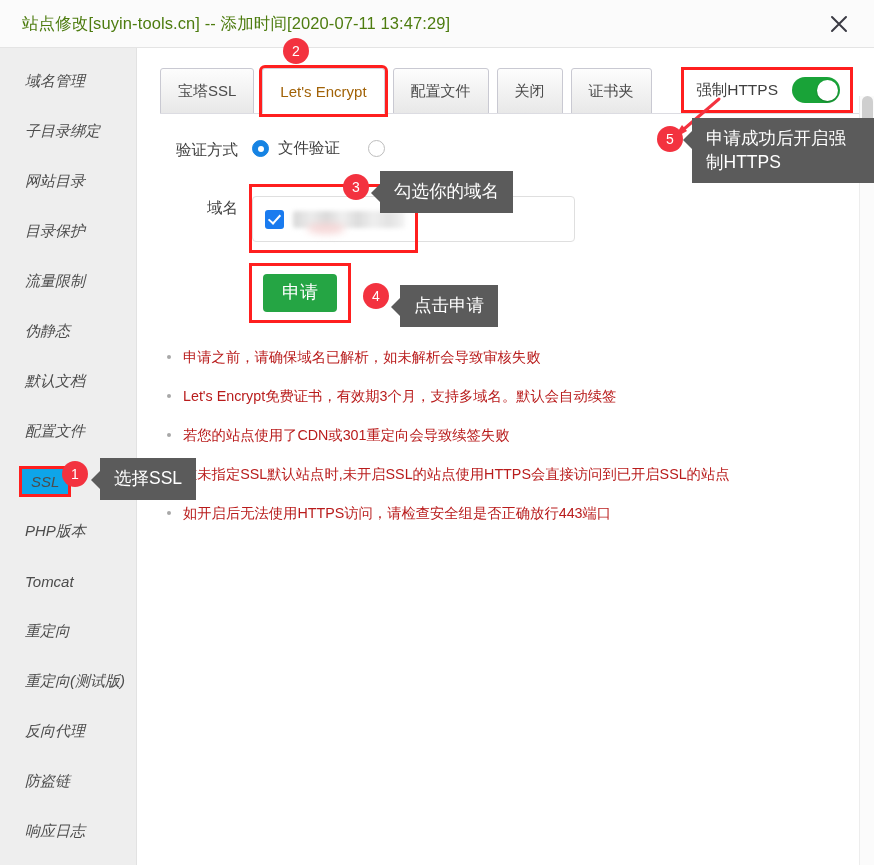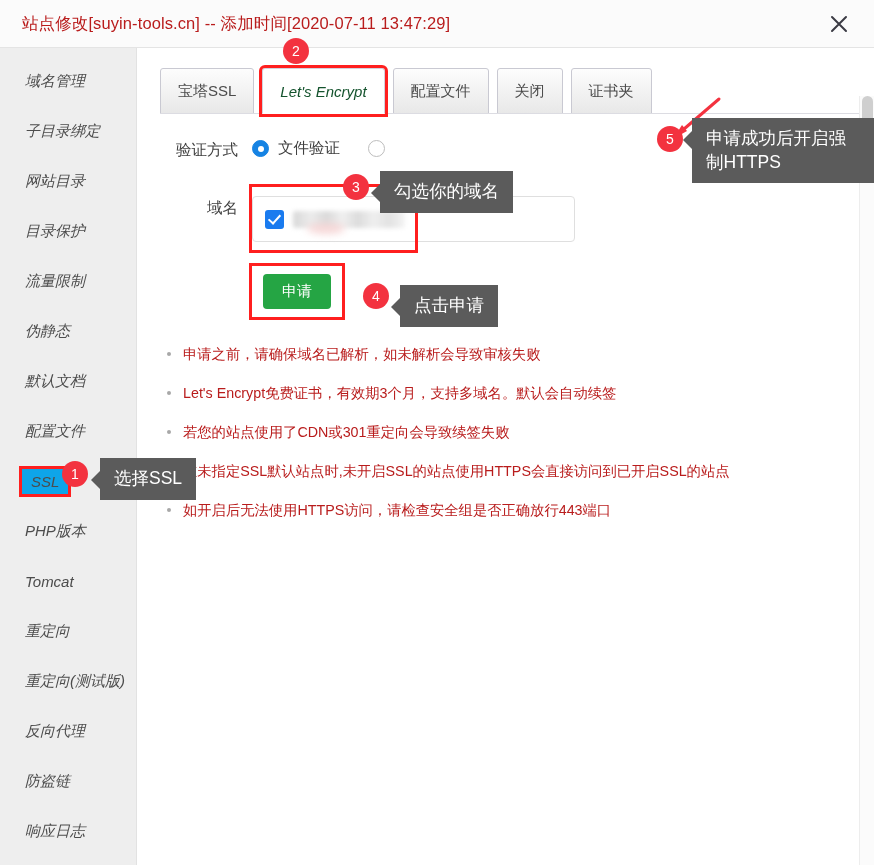--- a/index.html
+++ b/index.html
@@ -29,21 +29,21 @@
     background: #fbfbfb;
     border-bottom: 1px solid #e4e4e4;
     display: flex;
     align-items: center;
     padding: 0 18px 0 22px;
     position: relative;
     z-index: 5;
   }
   #title-text {
     font-size: 16.5px;
-    color: #b91c1c;
+    color: #4d7c0f;
     letter-spacing: .1px;
     white-space: nowrap;
     text-align: center;
   }
   #close-btn {
     margin-left: auto;
     width: 34px; height: 34px;
     display: flex; align-items: center; justify-content: center;
     cursor: pointer;
     color: #444;
@@ -118,24 +118,23 @@
     display: flex; align-items: center; justify-content: center;
     font-size: 15px;
     color: #4a4a4a;
     cursor: pointer;
     white-space: nowrap;
   }
   .tab.active {
     background: #fff;
     border-color: #d2d2dc;
     border-bottom-color: #fff;
-    color: #14532d;
+    color: #a16207;
     position: relative;
     z-index: 3;
-    font-style: italic;
   }
   .tab.boxed {
     outline: 3px solid #ff1f1f;
     outline-offset: 0px;
   }
   #tab-underline {
     position: absolute;
     left: 23px; right: 0;
     bottom: 0;
     height: 1px;
@@ -285,21 +284,21 @@
     display: inline-block;
     outline: 3px solid #ff1f1f;
     padding: 8px 11px;
     background: #fff;
   }
   #apply-btn {
     background: #25a544;
     color: #fff;
     border: none;
     border-radius: 4px;
-    font-size: 15px;
+    font-size: 18px;
     font-family: inherit;
     padding: 9px 19px;
     cursor: pointer;
     line-height: 1.1;
   }
 
   
   #notes {
     margin-top: 26px;
     padding-left: 30px;
@@ -462,20 +461,26 @@
 
       <div id="tabbar">
         <div class="tab">宝塔SSL</div>
           <div class="tab active boxed">Let's Encrypt</div>
           <div class="tab">配置文件</div>
           <div class="tab">关闭</div>
           <div class="tab">证书夹</div>
           <div id="tab-underline"></div>
       </div>
 
+      <div id="force-https">
+        <span id="force-https-label">强制HTTPS</span>
+        <div class="switch">
+          <div class="knob"></div>
+        </div>
+      </div>
 
       <div id="panel">
 
         <div class="form-row" id="verify-row">
           <div class="row-label">验证方式</div>
           <div class="radio-group" id="radio-group">
               <div class="radio-opt selected">
                 <span class="radio-dot"></span>
                 <span class="radio-text">文件验证</span>
               </div>

